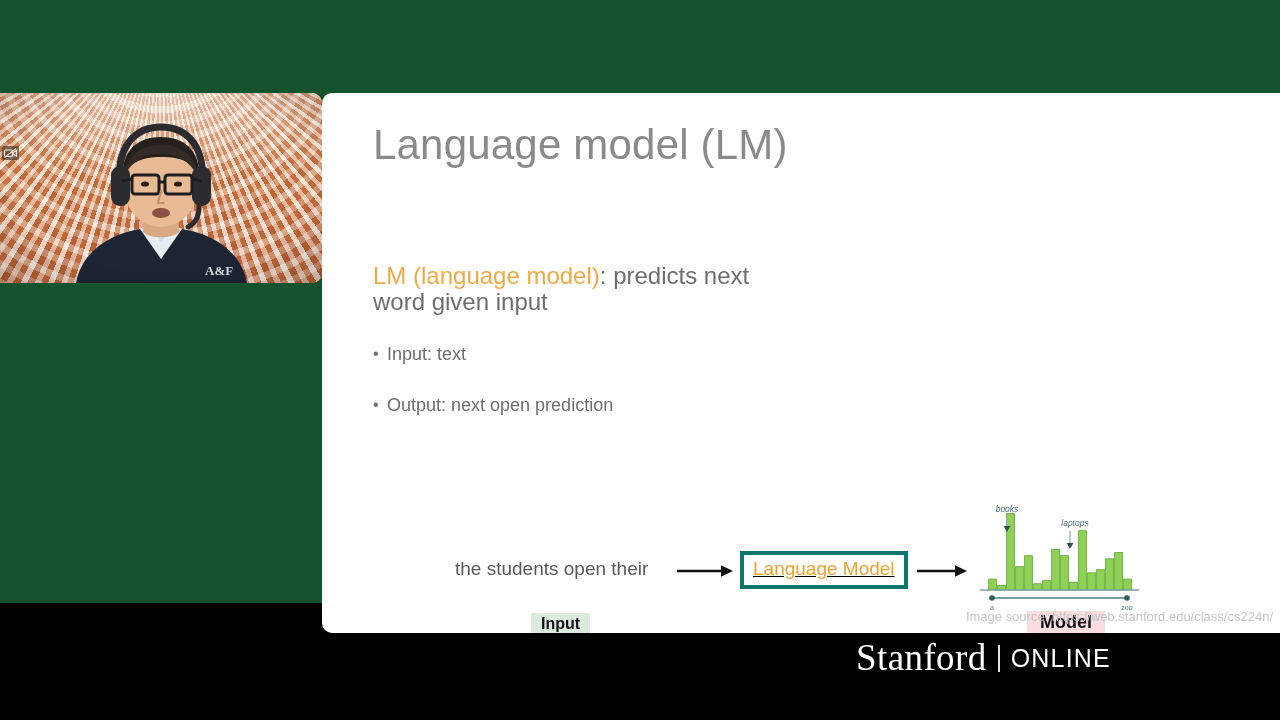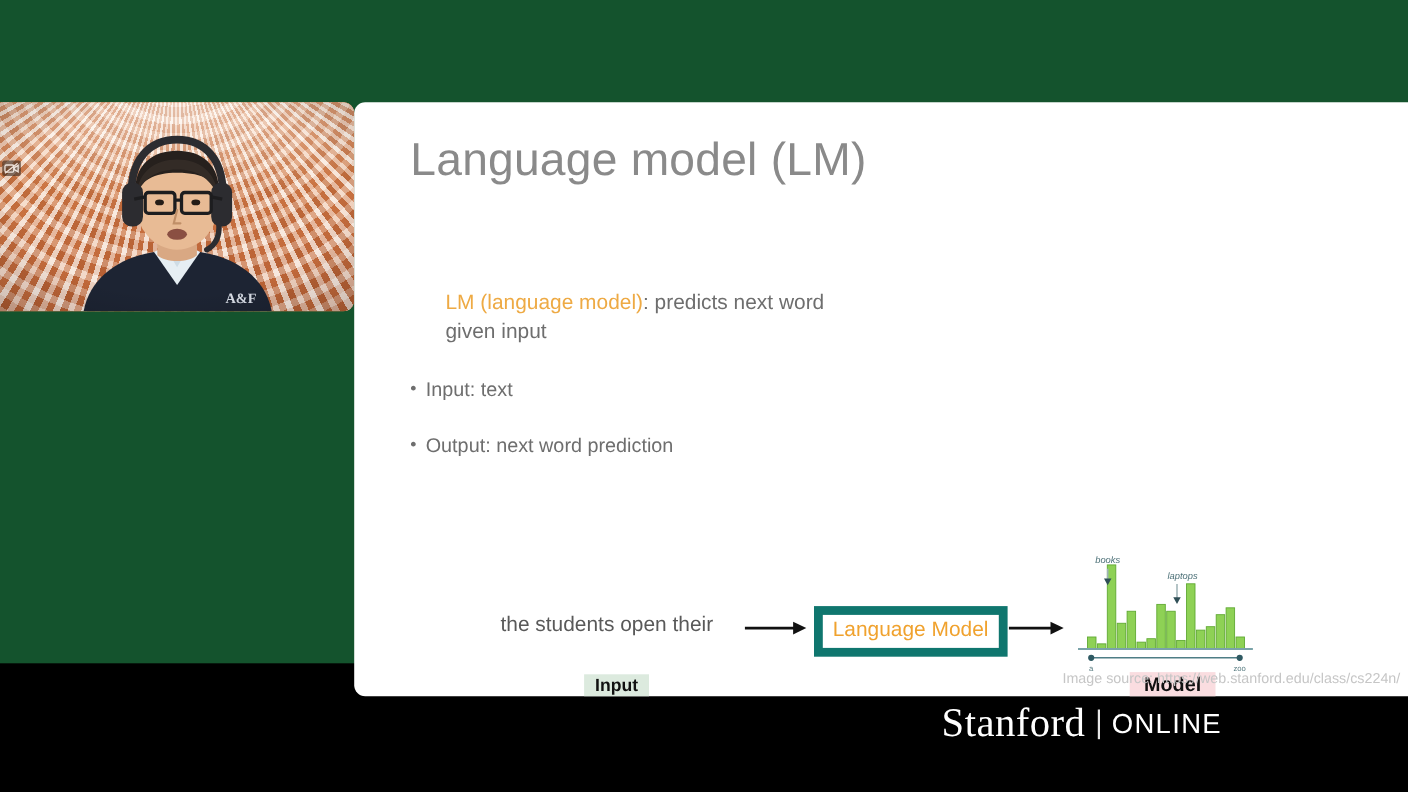--- a/index.html
+++ b/index.html
@@ -89,25 +89,24 @@
     white-space: nowrap;
   }
 
   #bullets {
     position: absolute;
     left: 51px;
     top: 170px;
     width: 420px;
   }
   .lead-line {
-    font-size: 19px;
+    font-size: 24px;
     color: #6e6e6e;
     line-height: 26px;
     font-weight: 400;
-    margin-left: 32px;
   }
   .lead-em { color: #eeaa44; }
   .bullet-row {
     display: flex;
     align-items: flex-start;
     font-size: 18px;
     color: #6e6e6e;
     line-height: 24px;
   }
   .bullet-row.first { margin-top: 27px; }
@@ -148,23 +147,24 @@
     white-space: nowrap;
     margin-top: 20px;
   }
   .arrow-wrap { position: absolute; }
   #arrow1 { left: 255px; top: 115px; }
   #arrow2 { left: 495px; top: 115px; }
   #lm-box {
     position: absolute;
     left: 318px;
     top: 103px;
-    border: 8px solid #0f766e;
+    border: 4px solid #0f766e;
     padding: 3px 9px 5px 9px;
     background: #ffffff;
+    text-decoration: underline;
   }
   #lm-box-label {
     font-size: 19px;
     color: #f0a22e;
     white-space: nowrap;
   }
 
   
   #barchart {
     position: absolute;
@@ -289,21 +289,21 @@
         <span class="lead-em">LM (language model)</span><span>: predicts next word given input</span>
       </div>
 
       <div class="bullet-row first">
         <span class="bullet-dot">•</span>
         <span>Input: text</span>
       </div>
 
       <div class="bullet-row second">
         <span class="bullet-dot">•</span>
-        <span>Output: next word prediction</span>
+        <span>Output: next open prediction</span>
       </div>
     </div>
 
     <div id="diagram">
 
       <div id="input-phrase">the students open their</div>
       <div id="input-chip">Input</div>
 
       <div class="arrow-wrap" id="arrow1">
         <svg width="58" height="16" viewBox="0 0 58 16">

